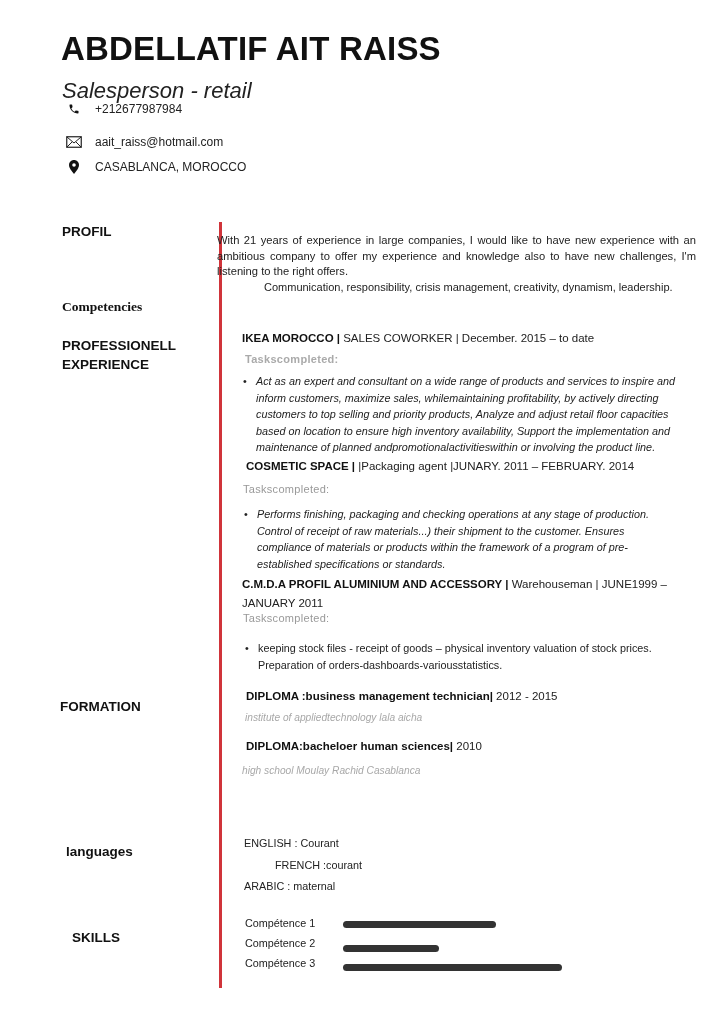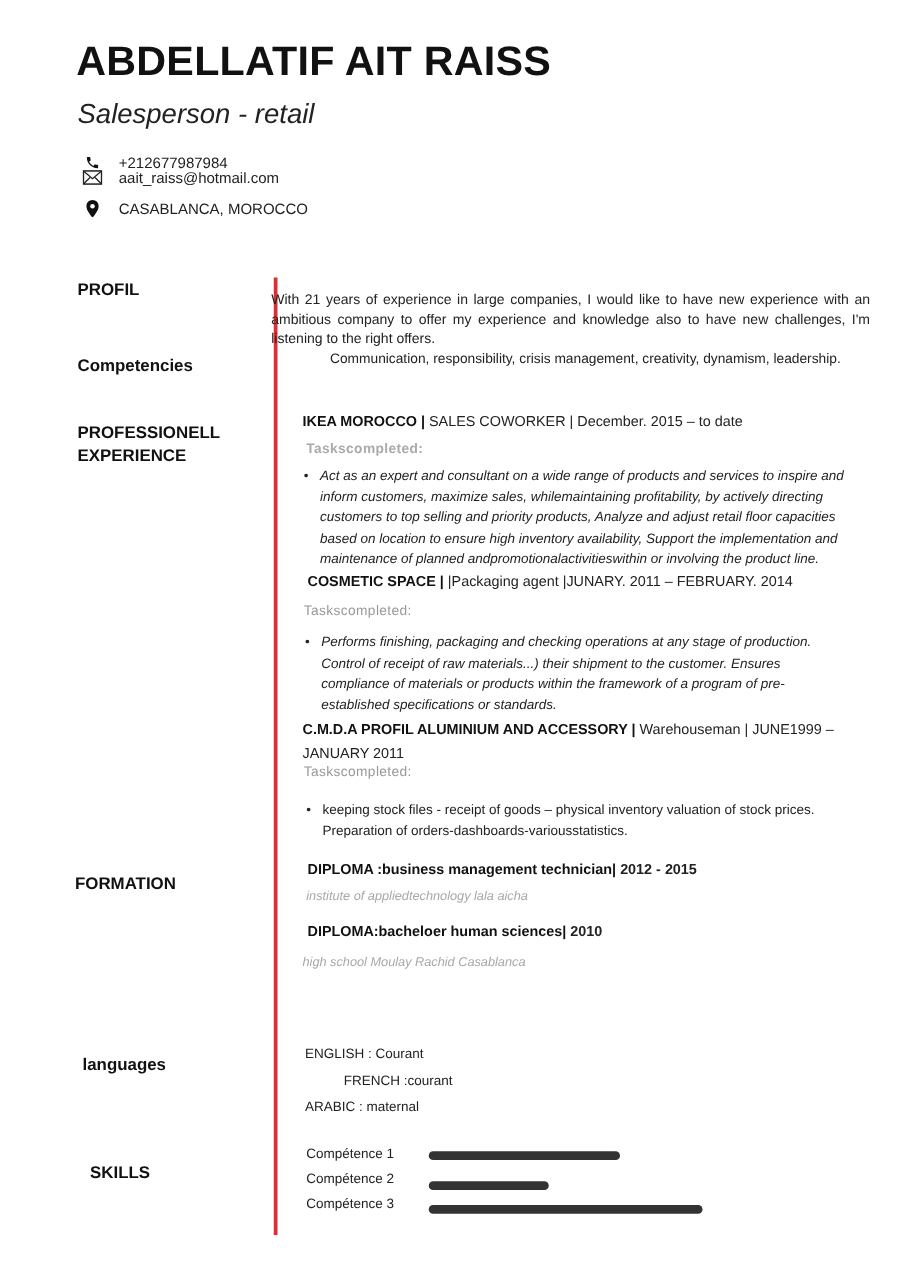--- a/index.html
+++ b/index.html
@@ -6,29 +6,29 @@
   body {
     width: 724px; height: 1024px; background: #ffffff; position: relative; overflow: hidden;
     font-family: "Liberation Sans", "DejaVu Sans", sans-serif; color: #111;
   }
   .abs { position: absolute; }
   #name { left: 61px; top: 30px; font-size: 33px; font-weight: bold; letter-spacing: 0.2px; color: #111; white-space: nowrap; text-align: center; }
   #title { left: 62px; top: 78px; font-size: 22px; font-style: italic; color: #222; white-space: nowrap; }
   .contact { left: 66px; height: 18px; display: flex; align-items: center; font-size: 12px; color: #222; white-space: nowrap; }
   .contact .ic { width: 16px; height: 16px; display: inline-flex; align-items: center; justify-content: center; margin-right: 13px; }
   .contact .ic svg { display: block; }
-  #contact-phone { top: 121px; }
+  #contact-phone { top: 100px; }
   #contact-email { top: 133px; }
   #contact-location { top: 158px; }
 
   #divider { left: 219px; top: 222px; width: 3px; height: 766px; background: #d0343a; }
 
   .section-label { left: 62px; font-size: 13.5px; font-weight: bold; color: #111; line-height: 19px; }
   #lbl-profil { top: 222px; }
-  #lbl-competencies { top: 283px; }
+  #lbl-competencies { top: 297px; font-family: Liberation Serif, serif; }
   #lbl-experience { top: 336px; width: 140px; }
   #lbl-formation { top: 697px; left: 60px; }
   #lbl-languages { top: 842px; left: 66px; }
   #lbl-skills { top: 928px; left: 72px; }
 
   #profil-text { left: 217px; top: 233px; width: 479px; font-size: 11.2px; line-height: 15.5px; text-align: justify; color: #222; }
   #competencies-text { left: 224px; top: 281px; font-size: 11px; color: #222; white-space: nowrap; margin-left: 40px; }
 
   .job-head { font-size: 11.5px; color: #222; white-space: nowrap; }
   .job-head b { color: #111; }
@@ -43,21 +43,21 @@
   #job1-bullets { left: 240px; top: 373px; width: 450px; }
 
   #job2-head { left: 246px; top: 460px; }
   #job2-tasks { left: 243px; top: 483px; }
   #job2-bullets { left: 241px; top: 506px; width: 440px; }
 
   #job3-head { left: 242px; top: 575px; width: 440px; line-height: 19px; white-space: normal; }
   #job3-tasks { left: 243px; top: 612px; }
   #job3-bullets { left: 242px; top: 640px; width: 440px; }
 
-  .edu-head { font-size: 11.5px; color: #222; white-space: nowrap; font-weight: bold; }
+  .edu-head { font-size: 11.5px; color: #222; white-space: nowrap; }
   .edu-head b { color: #111; }
   .edu-school { font-size: 10.2px; font-style: italic; color: #a8a8a8; white-space: nowrap; }
   #edu1-head { left: 246px; top: 690px; }
   #edu1-school { left: 245px; top: 712px; }
   #edu2-head { left: 246px; top: 740px; }
   #edu2-school { left: 242px; top: 765px; }
 
   .lang { left: 244px; font-size: 10.8px; color: #222; white-space: nowrap; text-align: center; }
   #lang-0 { top: 837px; }
   #lang-1 { top: 859px; padding-left: 31px; }

